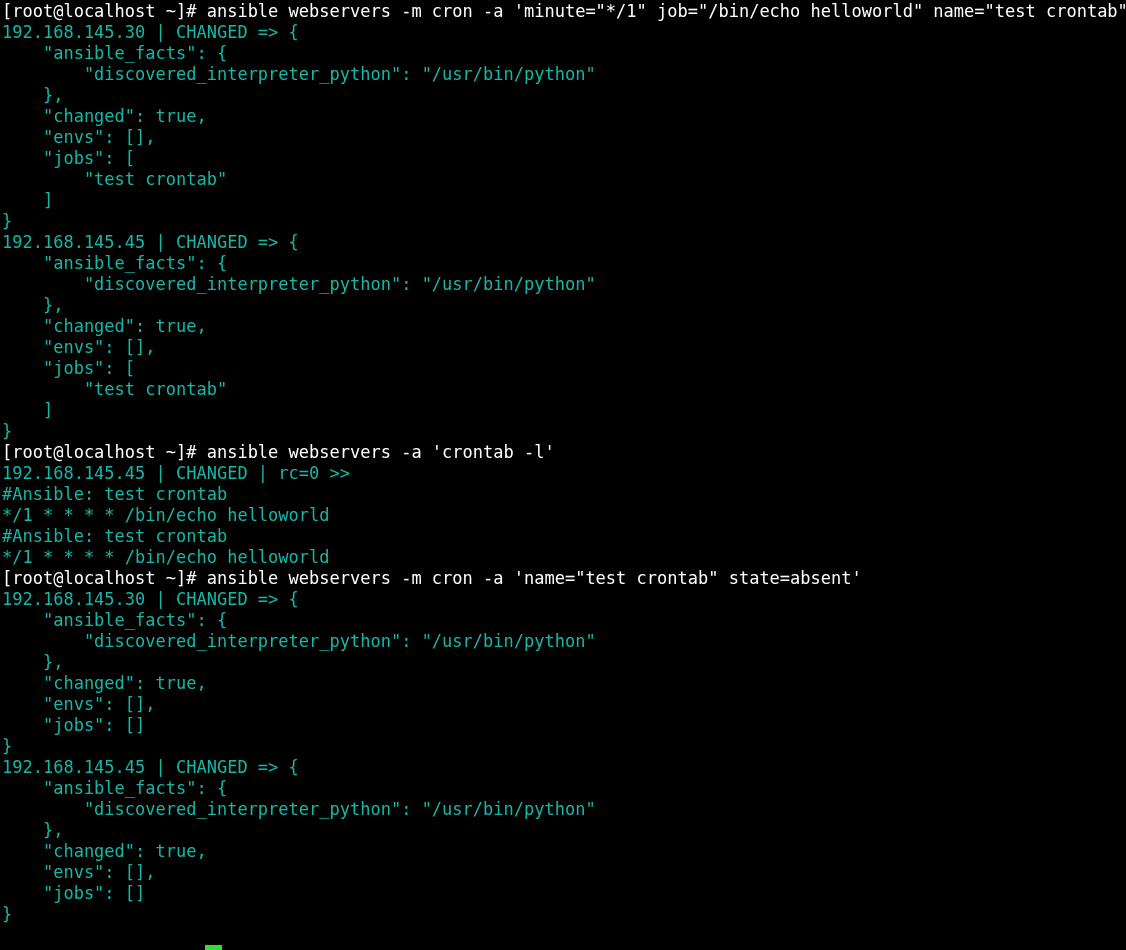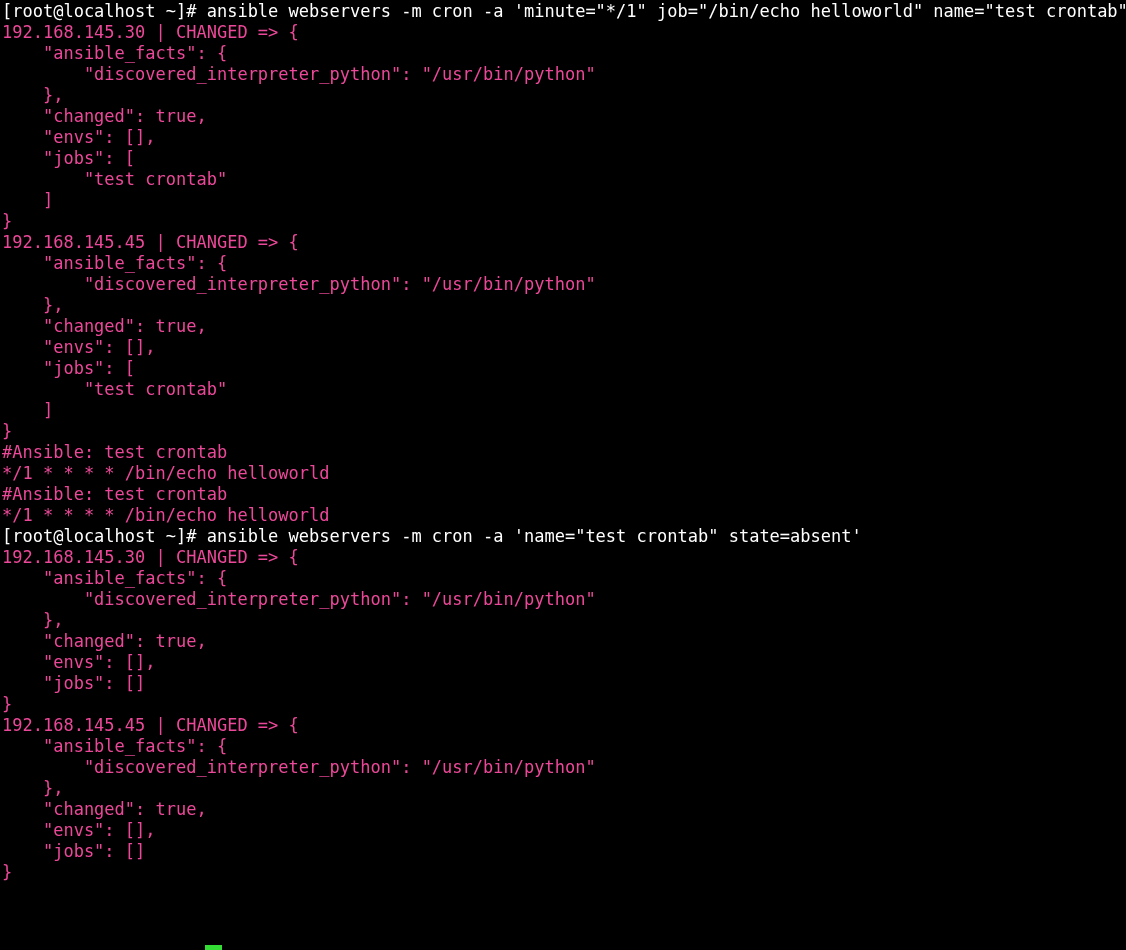--- a/index.html
+++ b/index.html
@@ -36,21 +36,21 @@
     font-size: 17px;
     letter-spacing: 0px;
     white-space: pre;
     font-family: "DejaVu Sans Mono", "Liberation Mono", monospace;
     -webkit-font-smoothing: none;
   }
   .line.cmd {
     color: #ffffff;
   }
   .line.out {
-    color: #ec4899;
+    color: #14b8a6;
   }
   #cursor {
     position: absolute;
     left: 205px;
     top: 945px;
     width: 17px;
     height: 5px;
     background: #33dd33;
   }
 </style>
@@ -73,20 +73,22 @@
       <div class="line out">192.168.145.45 | CHANGED =&gt; {</div>
       <div class="line out">    "ansible_facts": {</div>
       <div class="line out">        "discovered_interpreter_python": "/usr/bin/python"</div>
       <div class="line out">    },</div>
       <div class="line out">    "changed": true,</div>
       <div class="line out">    "envs": [],</div>
       <div class="line out">    "jobs": [</div>
       <div class="line out">        "test crontab"</div>
       <div class="line out">    ]</div>
       <div class="line out">}</div>
+      <div class="line cmd">[root@localhost ~]# ansible webservers -a 'crontab -l'</div>
+      <div class="line out">192.168.145.45 | CHANGED | rc=0 &gt;&gt;</div>
       <div class="line out">#Ansible: test crontab</div>
       <div class="line out">*/1 * * * * /bin/echo helloworld</div>
       <div class="line out">#Ansible: test crontab</div>
       <div class="line out">*/1 * * * * /bin/echo helloworld</div>
       <div class="line cmd">[root@localhost ~]# ansible webservers -m cron -a 'name="test crontab" state=absent'</div>
       <div class="line out">192.168.145.30 | CHANGED =&gt; {</div>
       <div class="line out">    "ansible_facts": {</div>
       <div class="line out">        "discovered_interpreter_python": "/usr/bin/python"</div>
       <div class="line out">    },</div>
       <div class="line out">    "changed": true,</div>

